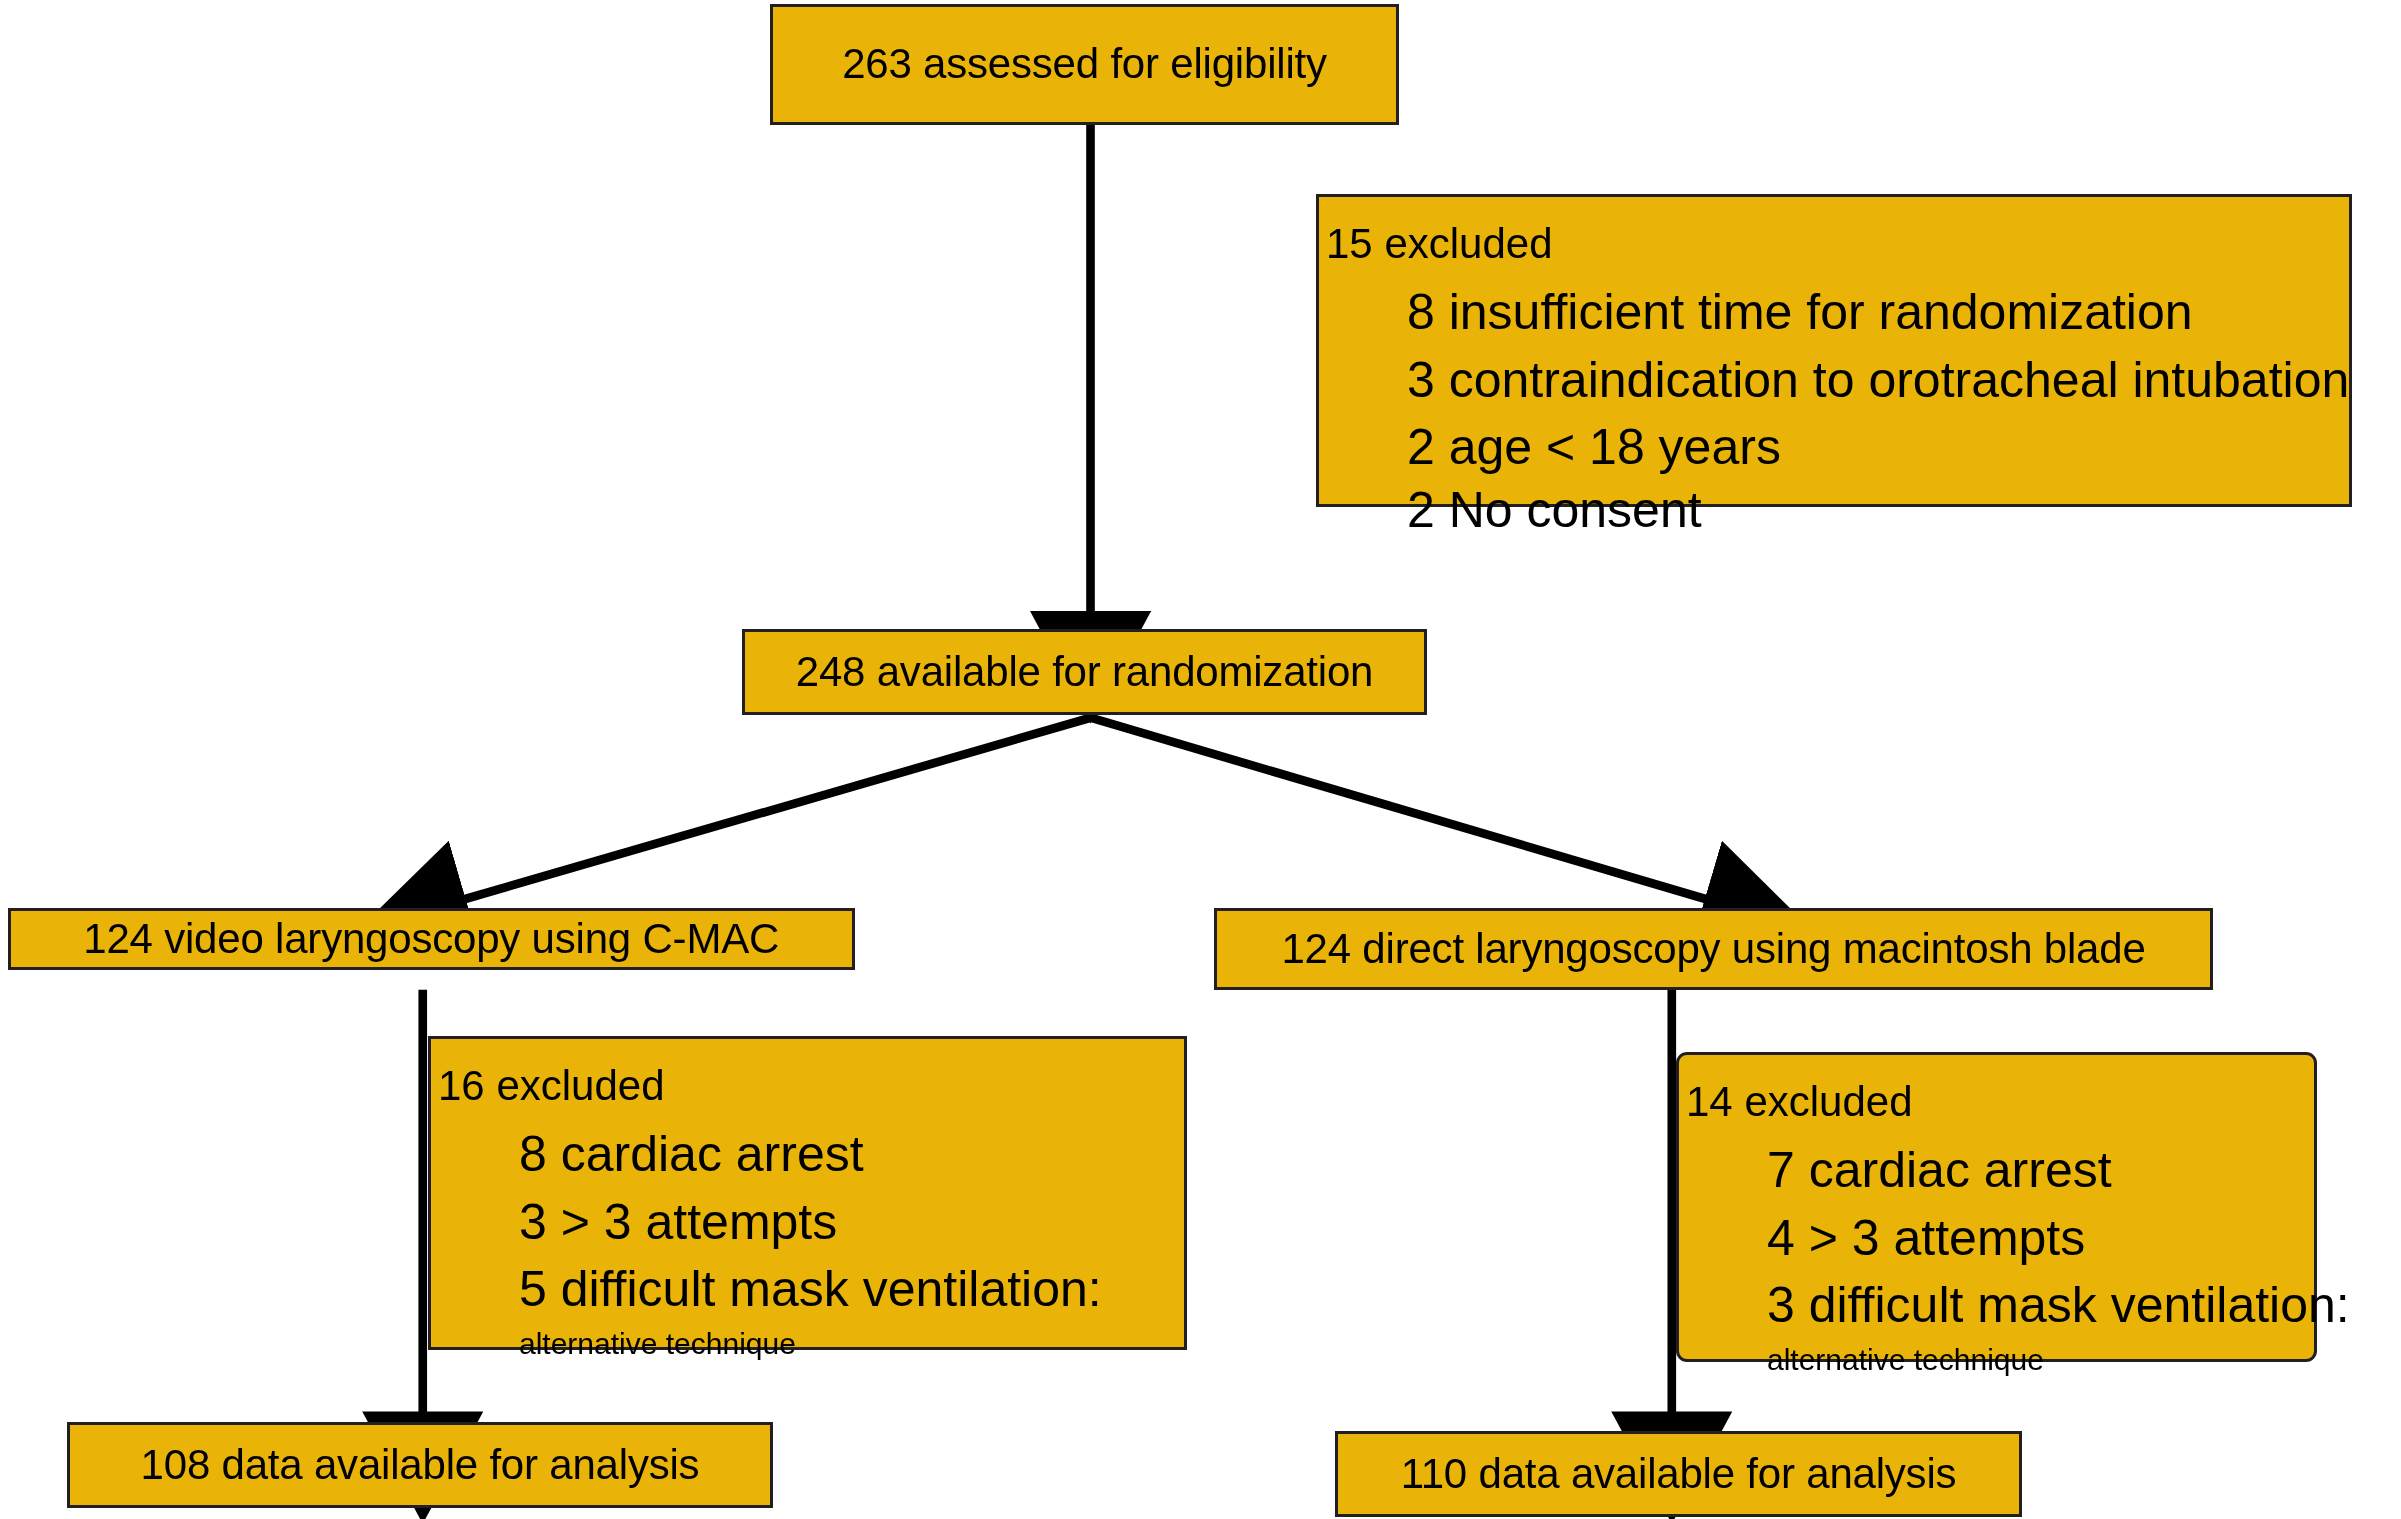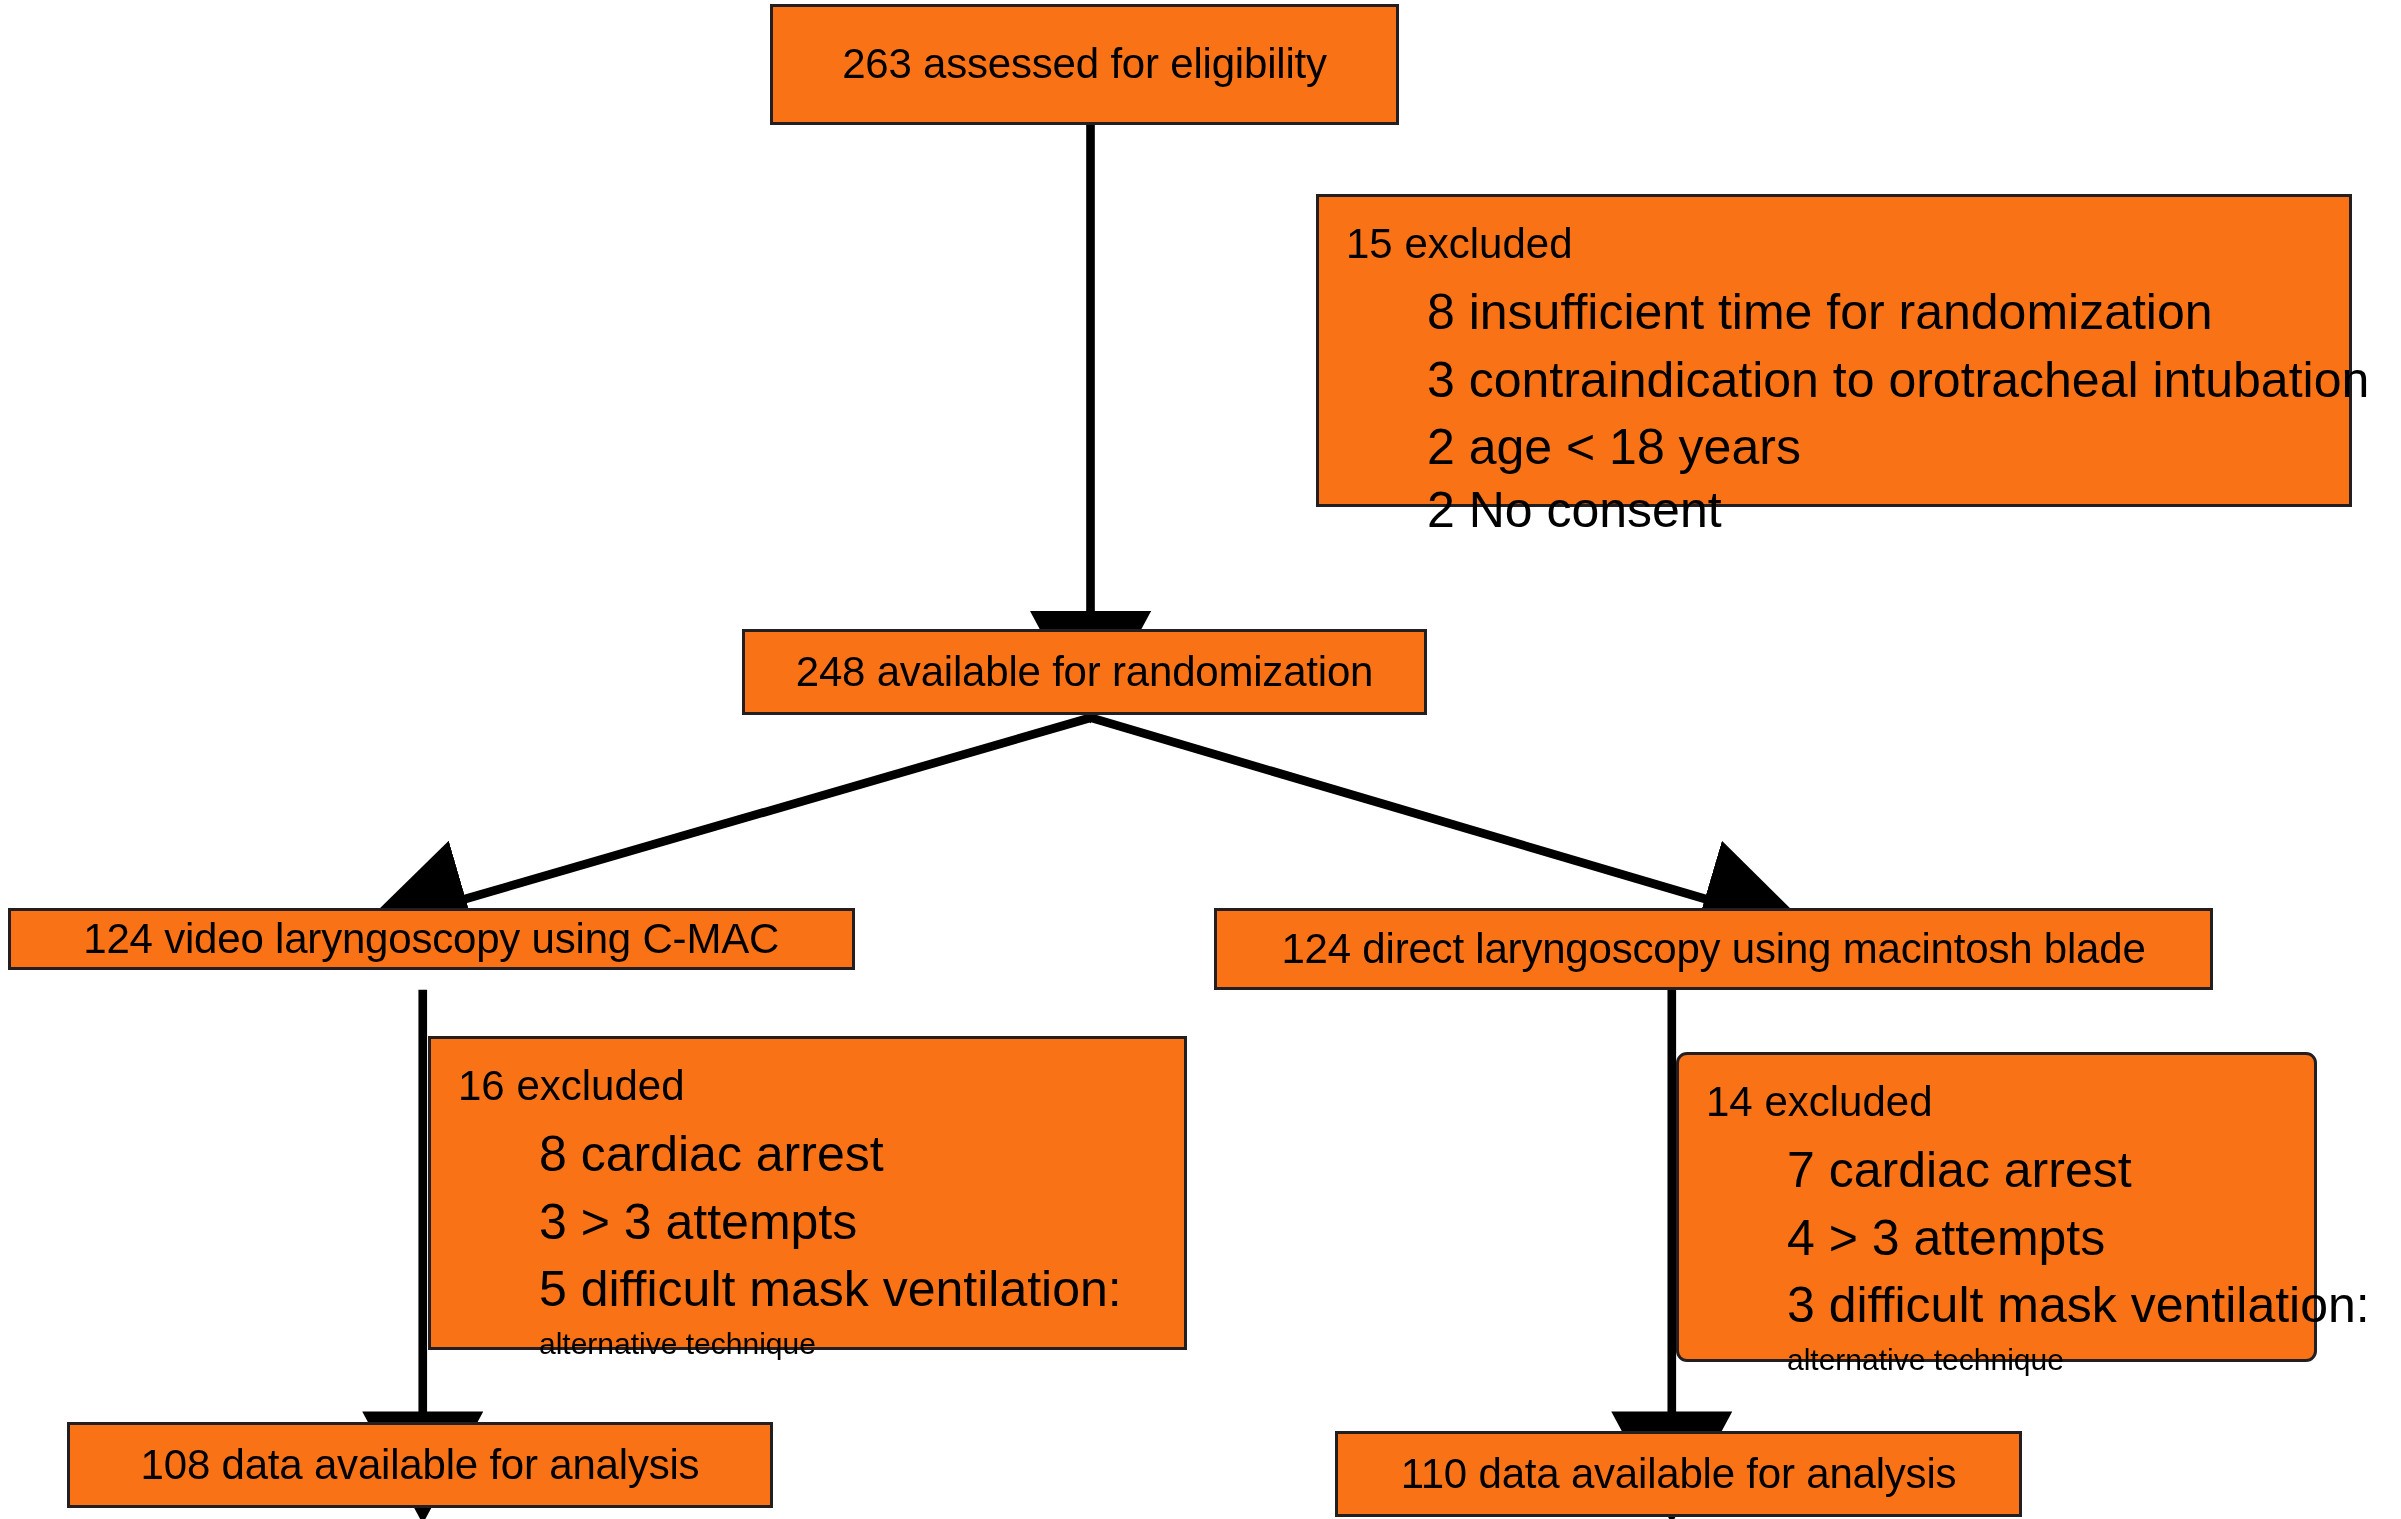--- a/index.html
+++ b/index.html
@@ -22,36 +22,36 @@
     top: 0;
     width: 2402px;
     height: 1520px;
     z-index: 1;
     pointer-events: none;
   }
   .node {
     position: absolute;
     box-sizing: border-box;
     border: 3.8px solid #231f20;
-    background: #f97316;
+    background: #eab308;
     z-index: 2;
   }
   .node.center {
     display: flex;
     align-items: center;
     justify-content: center;
   }
   .node-label {
     font-size: 42px;
     line-height: 1.1;
     white-space: nowrap;
     letter-spacing: -0.2px;
   }
   .excl-box {
-    padding: 25px 0 0 27px;
+    padding: 25px 0 0 7px;
   }
   .excl-head {
     font-size: 42px;
     line-height: 1.05;
     white-space: nowrap;
   }
   .excl-list {
     margin: 13.4px 0 0 0;
     padding: 0;
     list-style: none;

